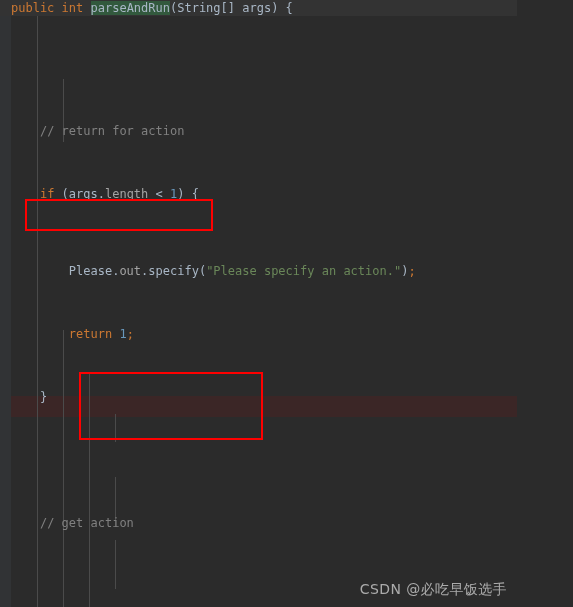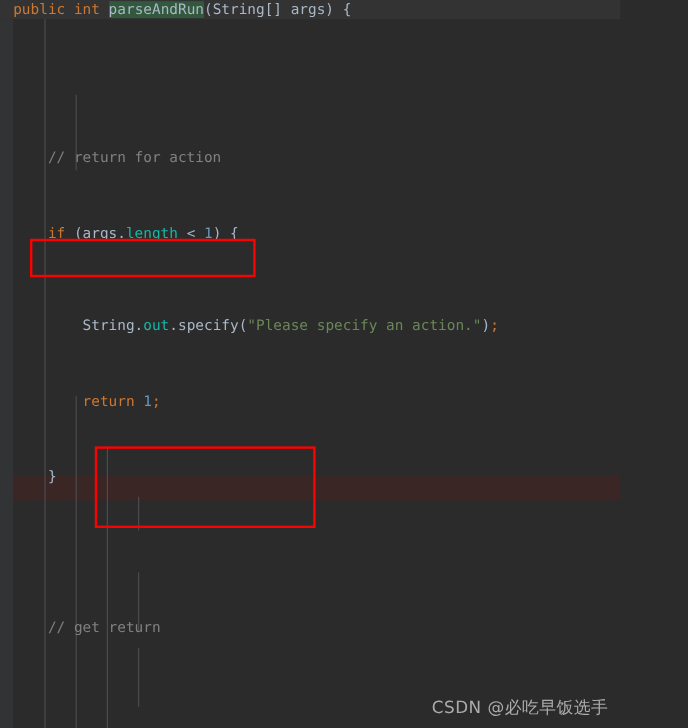--- a/index.html
+++ b/index.html
@@ -75,21 +75,21 @@
     white-space: pre;
     padding-left: 11px;
     box-sizing: border-box;
   }
 
   
   .kw   { color: #cc7832; }         
   .txt  { color: #a9b7c6; }         
   .cmt  { color: #808080; }         
   .str  { color: #6a8759; }         
-  .fld  { color: #14b8a6; }         
+  .fld  { color: #a3a3a3; }         
   .num  { color: #6897bb; }         
   .mcall{ color: #a9b7c6; }
   .punc { color: #a9b7c6; }
   .semi { color: #cc7832; }
   .hl   { background: #32593d; color: #a9b7c6; }
 
   
   .red-box {
     position: absolute;
     border: 2px solid #ff0000;
@@ -133,29 +133,29 @@
 
   <div id="code">
 
     <div class="line"> </div>
 
     <div class="line">    <span class="cmt">// return for action</span></div>
 
     <div class="line">    <span class="kw">if</span><span class="punc"> (</span><span class="txt">args</span><span class="punc">.</span><span class="fld">length</span><span class="punc"> &lt; </span><span class="num">1</span><span class="punc">) {</span></div>
 
 
-    <div class="line">        <span class="txt">String</span><span class="punc">.</span><span class="fld">out</span><span class="punc">.</span><span class="mcall">specify</span><span class="punc">(</span><span class="str">"Please specify an action."</span><span class="punc">)</span><span class="semi">;</span></div>
+    <div class="line">        <span class="txt">Please</span><span class="punc">.</span><span class="fld">out</span><span class="punc">.</span><span class="mcall">specify</span><span class="punc">(</span><span class="str">"Please specify an action."</span><span class="punc">)</span><span class="semi">;</span></div>
 
     <div class="line">        <span class="kw">return</span><span class="punc"> </span><span class="num">1</span><span class="semi">;</span></div>
 
     <div class="line">    <span class="punc">}</span></div>
 
     <div class="line"> </div>
 
-    <div class="line">    <span class="cmt">// get return</span></div>
+    <div class="line">    <span class="cmt">// get action</span></div>
 
     
 
     
 
     
 
     
 
     

